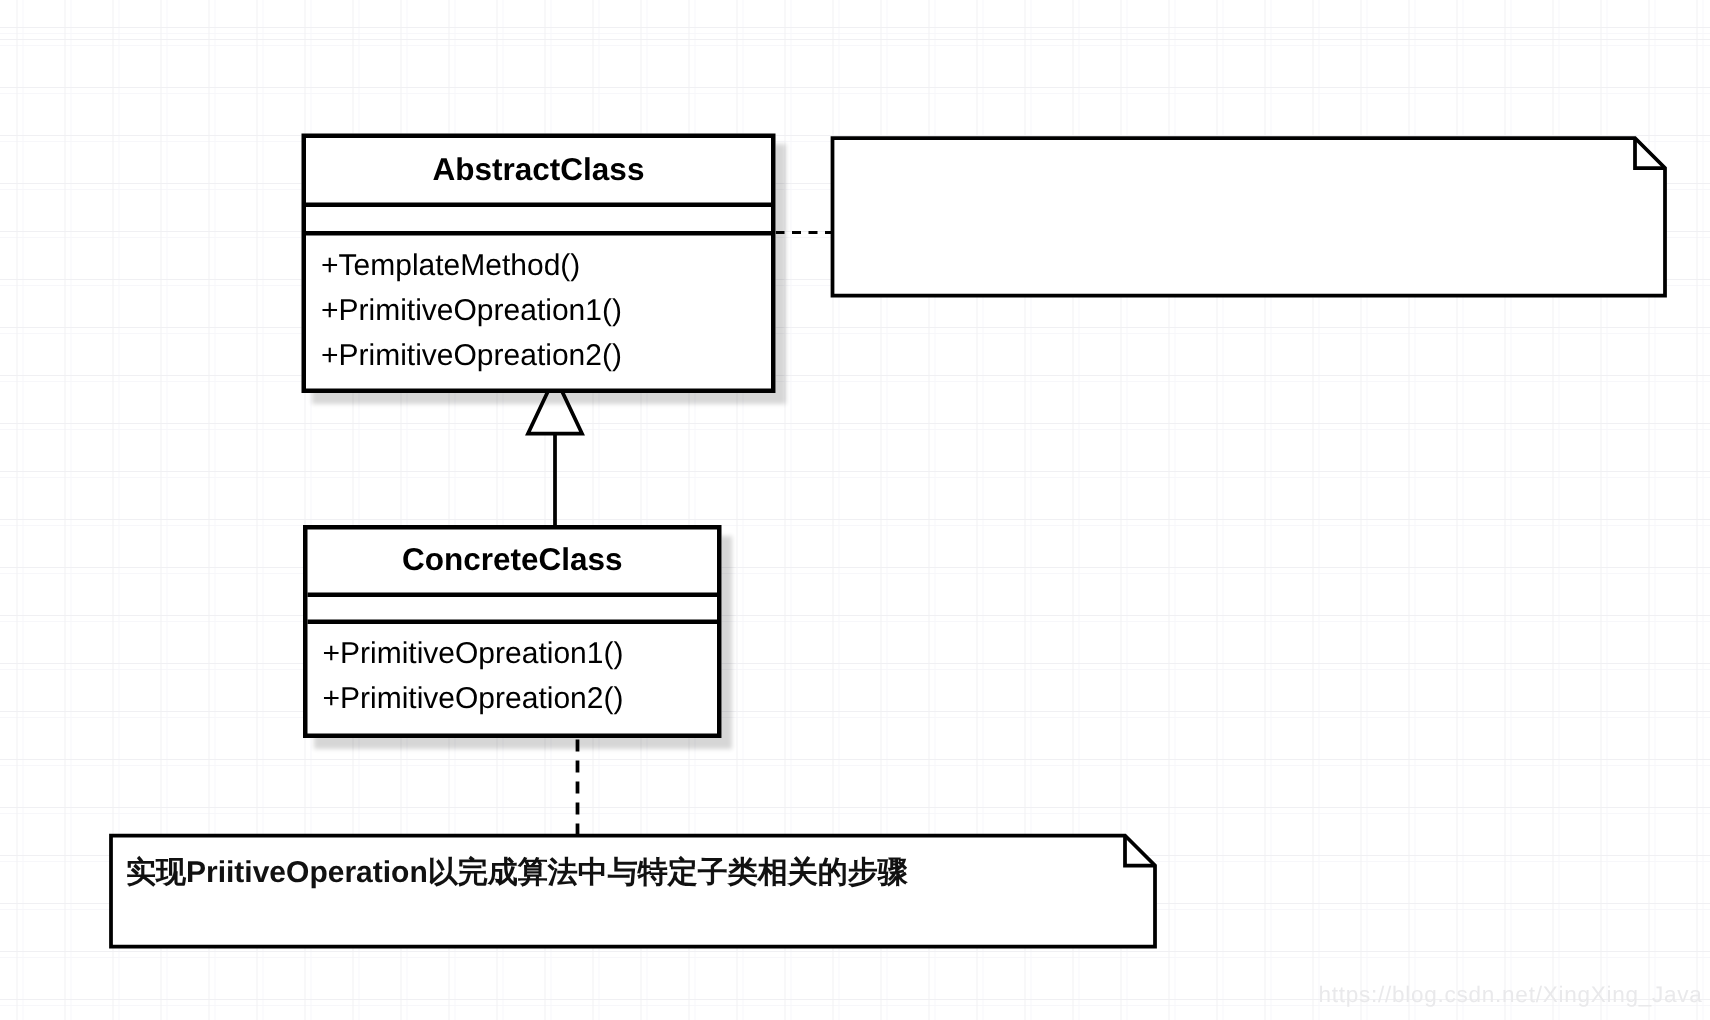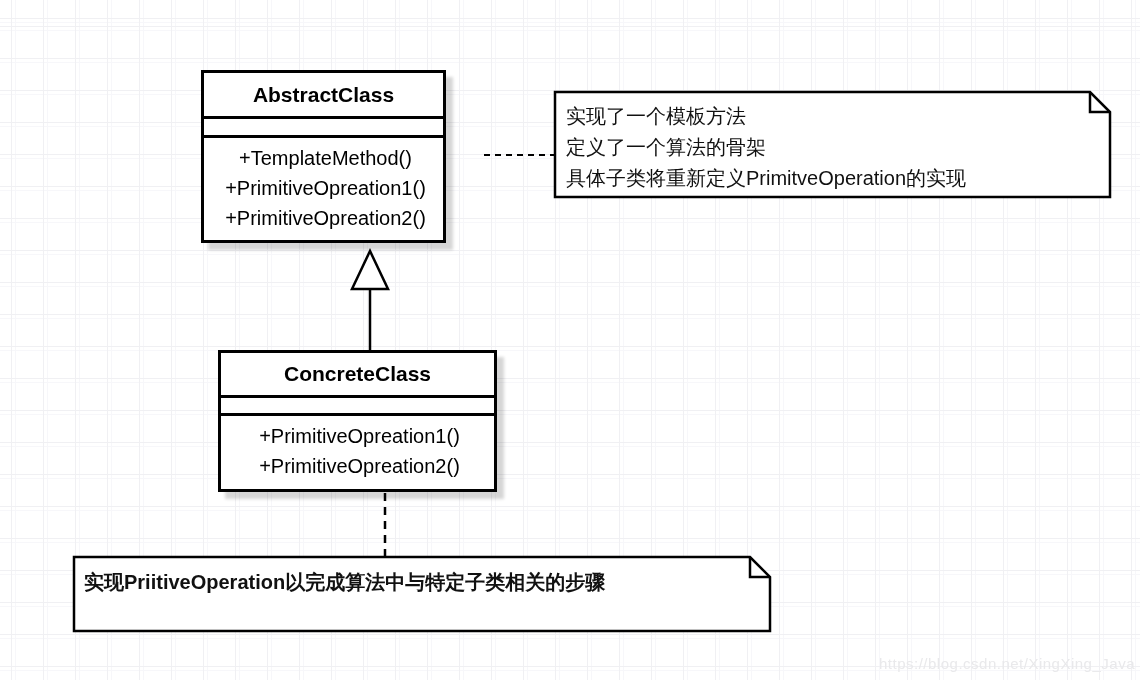--- a/index.html
+++ b/index.html
@@ -27,22 +27,22 @@
 
   .uml-class {
     position: absolute;
     box-sizing: border-box;
     background: #ffffff;
     border: 3px solid #000000;
     box-shadow: 7px 7px 3px rgba(0,0,0,0.16);
     display: flex;
     flex-direction: column;
   }
-  #abstract-class { left: 201px; top: 70px;  width: 245px; height: 173px; }
-  #concrete-class { left: 218px; top: 350px; width: 279px; height: 142px; }
+  #abstract-class { left: 201px; top: 89px;  width: 316px; height: 173px; }
+  #concrete-class { left: 202px; top: 350px; width: 279px; height: 142px; }
 
   .uml-class-title {
     flex: 0 0 auto;
     border-bottom: 3px solid #000000;
     font-size: 21px;
     font-weight: bold;
     color: #000000;
     text-align: center;
     line-height: 43px;
     height: 43px;
@@ -55,21 +55,20 @@
     border-bottom: 3px solid #000000;
   }
   #concrete-class .uml-class-attrs { height: 15px; }
 
   .uml-class-methods {
     flex: 1 1 auto;
     padding: 5px 6px 0 10px;
     font-size: 20px;
     color: #000000;
     white-space: nowrap;
-    text-align: center;
   }
   .uml-method-item { line-height: 30px; }
 
   .note-text {
     position: absolute;
     font-size: 20px;
     color: #111111;
     line-height: 31px;
     white-space: nowrap;
   }
@@ -119,25 +118,20 @@
 
   <div class="uml-class" id="concrete-class">
     <div class="uml-class-title">ConcreteClass</div>
     <div class="uml-class-attrs"></div>
     <div class="uml-class-methods">
       <div class="uml-method-item">+PrimitiveOpreation1()</div>
       <div class="uml-method-item">+PrimitiveOpreation2()</div>
     </div>
   </div>
 
-  <div class="note-text" id="note-top-text">
-    <div>实现了一个模板方法</div>
-    <div>定义了一个算法的骨架</div>
-    <div>具体子类将重新定义PrimitveOperation的实现</div>
-  </div>
 
   <div class="note-text" id="note-bottom-text">
     <div>实现PriitiveOperation以完成算法中与特定子类相关的步骤</div>
   </div>
 
   <div id="watermark">https://blog.csdn.net/XingXing_Java</div>
 
 </div>
 
 </body></html>

